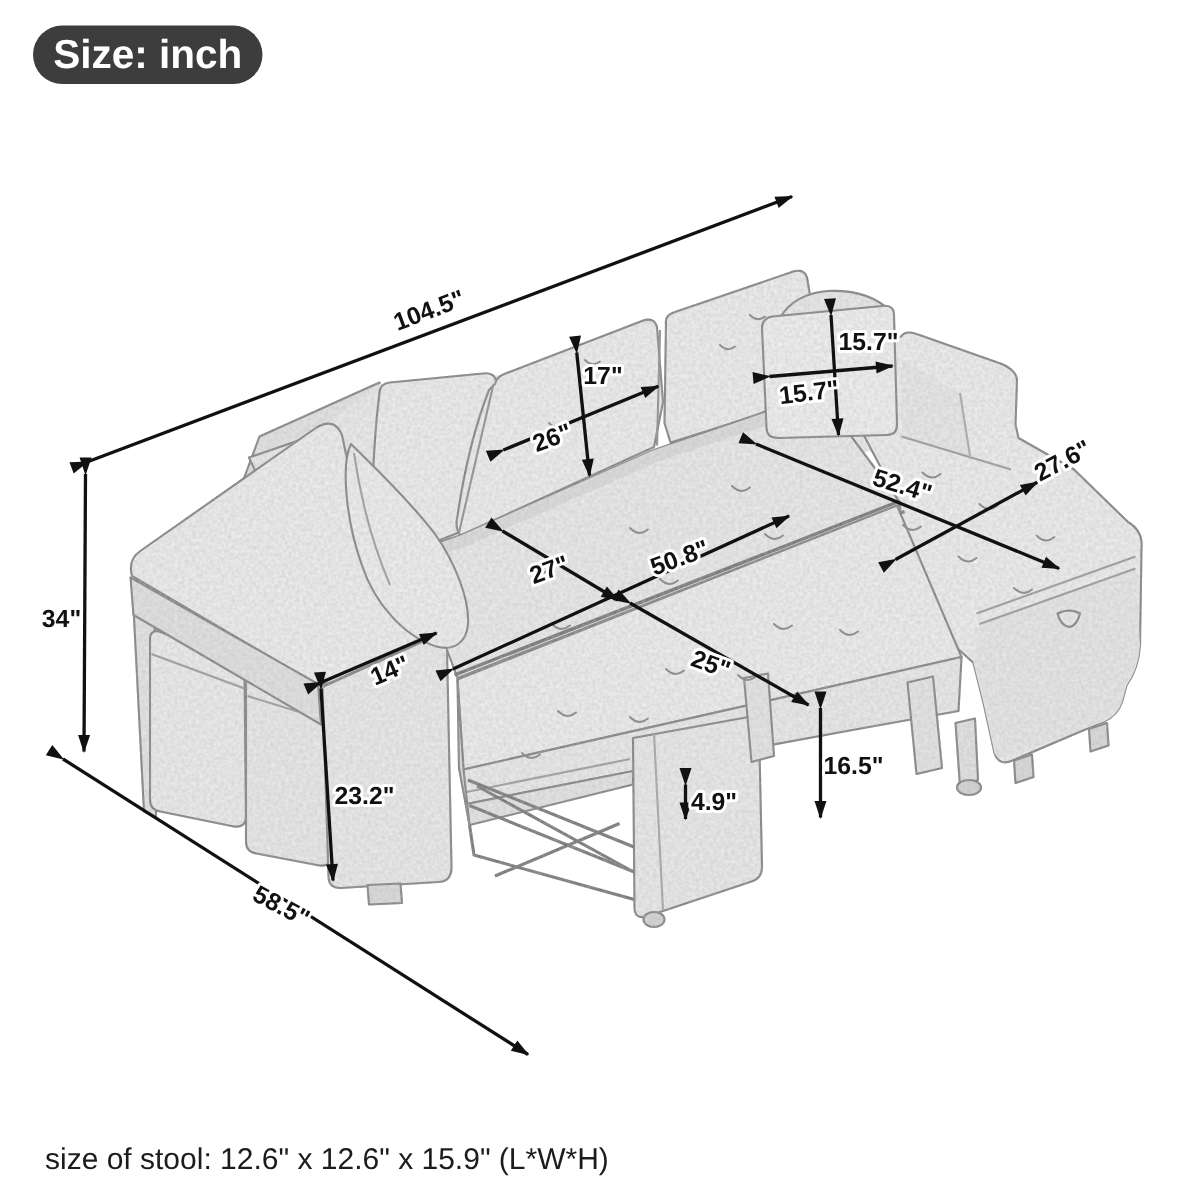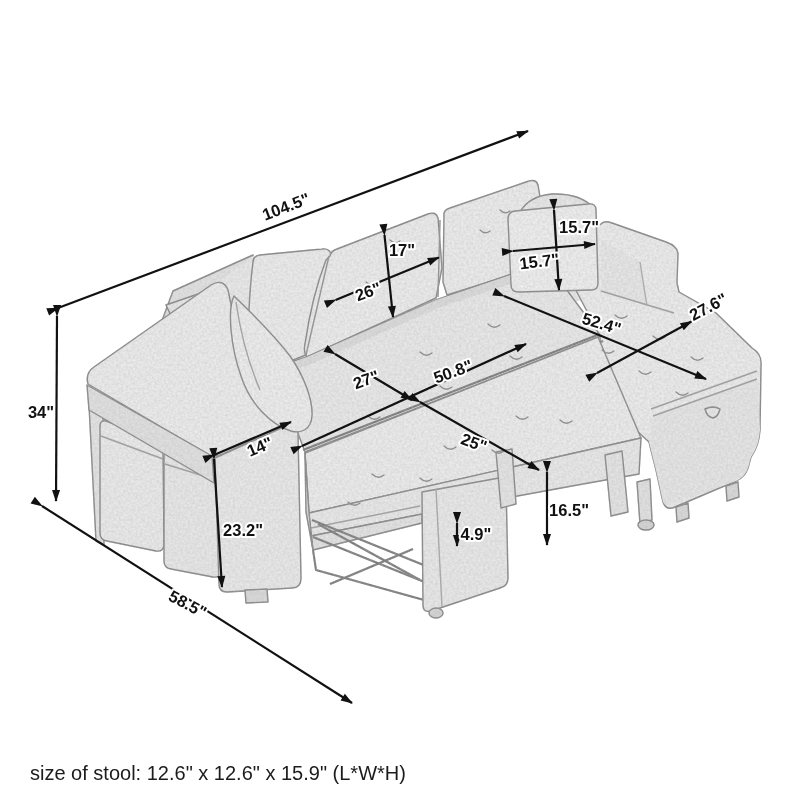--- a/index.html
+++ b/index.html
@@ -189,14 +189,15 @@
     <text x="600" y="329" transform="rotate(17 600 329)">52.4"</text>
     <text x="368" y="385" transform="rotate(-20 368 385)">27"</text>
     <text x="455" y="377" transform="rotate(-20 455 377)">50.8"</text>
     <text x="472" y="448" transform="rotate(20 472 448)">25"</text>
     <text x="569" y="516">16.5"</text>
     <text x="476" y="540">4.9"</text>
     <text x="262" y="452" transform="rotate(-23 262 452)">14"</text>
     <text x="243" y="536">23.2"</text>
   </g>
 </svg>
+<div class="badge">Size: inch</div>
 <div class="foot">size of stool: 12.6" x 12.6" x 15.9" (L*W*H)</div>
 </div>
 
 </body></html>

